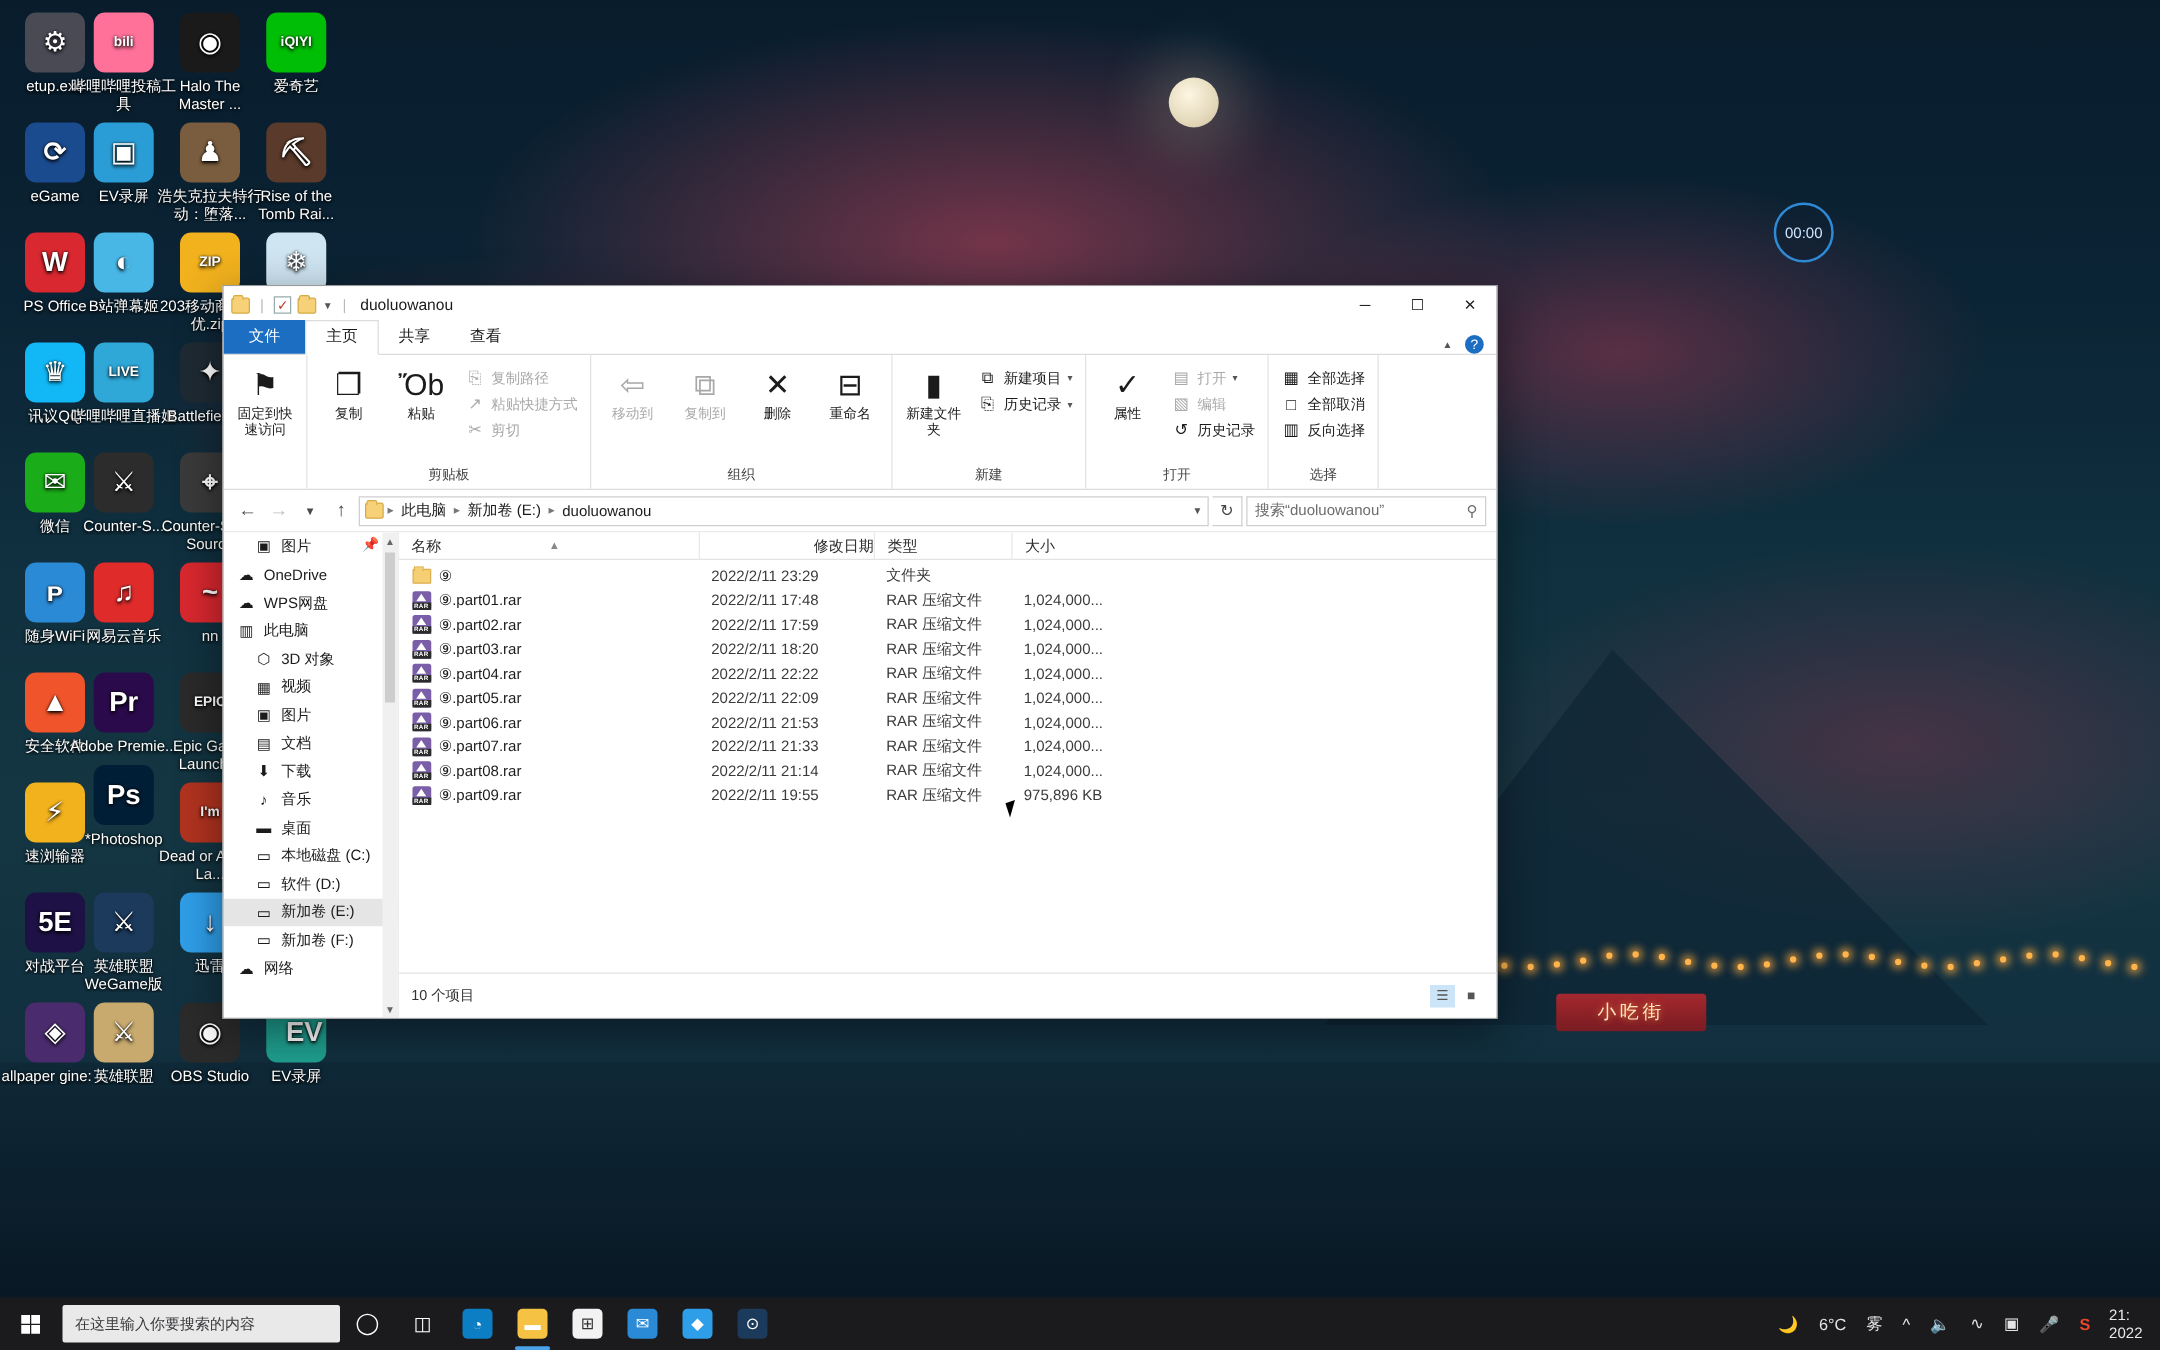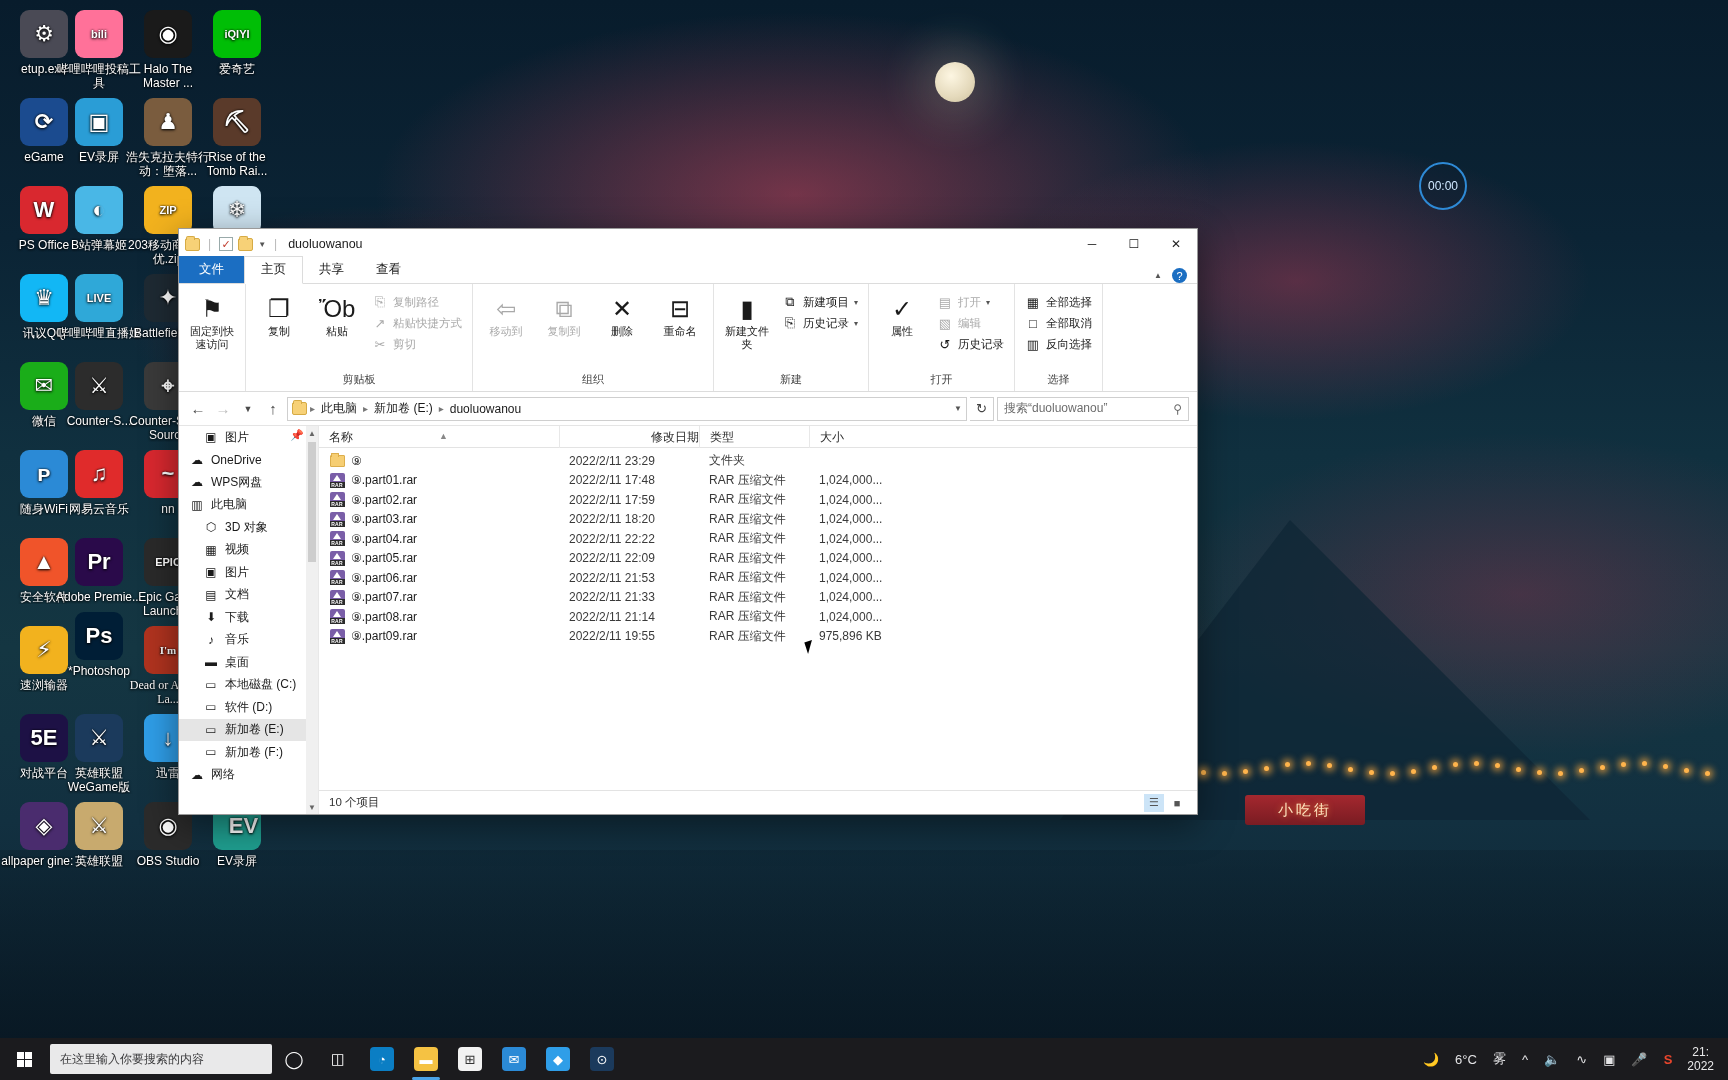--- a/index.html
+++ b/index.html
@@ -82,21 +82,21 @@
     position: relative;
   }
   .tb-icon .sh { width: 24px; height: 24px; border-radius: 4px; display: flex;
                  align-items: center; justify-content: center; font-size: 13px; color: #fff; }
   .tb-icon.active::after {
     content: ""; position: absolute; bottom: 0; left: 8px; width: 28px; height: 3px;
     background: #4aa3e8; border-radius: 2px;
   }
   #tray { margin-left: auto; display: flex; align-items: center; height: 42px; padding-right: 4px; gap: 2px; }
   .tray-item { padding: 0 7px; height: 42px; display: flex; align-items: center; font-size: 13px; color: #e4e4e6; }
-  #clock { text-align: center; line-height: 14px; font-size: 12px; padding: 0 10px 0 6px; }
+  #clock { text-align: left; line-height: 14px; font-size: 12px; padding: 0 10px 0 6px; }
 
   
   #explorer {
     position: absolute; left: 178px; top: 228px; width: 1020px; height: 587px;
     background: #ffffff;
     border: 1px solid #9a9a9a;
     box-shadow: 0 10px 34px rgba(0,0,0,0.45);
     display: flex; flex-direction: column;
     font-size: 12px; color: #1b1b1b;
   }
@@ -201,21 +201,21 @@
   .rar-ico .b { font-size: 5px; color: #fff; font-weight: bold; letter-spacing: 0.2px;
                 background: #2b2b2b; width: 100%; text-align: center; line-height: 6px; }
   .rar-ico::before { content: ""; position: absolute; top: 2px; left: 3px; width: 0; height: 0;
                      border-left: 4.5px solid transparent; border-right: 4.5px solid transparent;
                      border-bottom: 6px solid #fff; }
   .fold-ico { width: 15px; height: 12px; background: #f6ce73; border: 1px solid #dcae4c;
               border-radius: 1px; position: relative; }
   .fold-ico::before { content:""; position:absolute; top:-3px; left:0; width:6px; height:3px;
                       background:#f6ce73; border:1px solid #dcae4c; border-bottom:none; border-radius:1px 1px 0 0; }
 
-  #statusbar { height: 24px; border-top: 1px solid #e3e3e3; display: flex; align-items: center;
+  #statusbar { height: 36px; border-top: 1px solid #e3e3e3; display: flex; align-items: center;
                padding: 0 10px; font-size: 11.5px; color: #333; background: #fff; }
   #viewbtns { margin-left: auto; display: flex; gap: 3px; }
   .vbtn { width: 20px; height: 18px; display: flex; align-items: center; justify-content: center;
           font-size: 11px; color: #555; }
   .vbtn.on { background: #cce4f7; }
 
   #cursor { position: absolute; left: 806px; top: 641px; width: 0; height: 0;
             border-left: 8px solid #000; border-bottom: 12px solid transparent; transform: rotate(-18deg); }
   #cursor::after { content:""; position:absolute; left:0; top:0; border-left:7px solid #fff;
                    border-bottom:10px solid transparent; }
@@ -366,21 +366,21 @@
         <span class="lbl">Epic Game Launcher</span>
       </div>
       <div class="dicon" style="left: 0px; top: 626px;">
         <div class="glyph" style="background: rgb(242, 178, 30);">⚡</div>
         <span class="lbl">速浏输器</span>
       </div>
       <div class="dicon" style="left: 55px; top: 612px;">
         <div class="glyph" style="background: rgb(0, 30, 54);">Ps</div>
         <span class="lbl">*Photoshop</span>
       </div>
-      <div class="dicon" style="left: 124px; top: 626px; font-family: Liberation Serif, serif;">
+      <div class="dicon" style="left: 124px; top: 626px;">
         <div class="glyph" style="background: rgb(177, 51, 31); font-size: 11px;">I'm</div>
         <span class="lbl">Dead or Alive 5 La...</span>
       </div>
       <div class="dicon" style="left: 0px; top: 714px;">
         <div class="glyph" style="background: rgb(29, 17, 69);">5E</div>
         <span class="lbl">对战平台</span>
       </div>
       <div class="dicon" style="left: 55px; top: 714px;">
         <div class="glyph" style="background: rgb(27, 58, 92);">⚔</div>
         <span class="lbl">英雄联盟 WeGame版</span>

